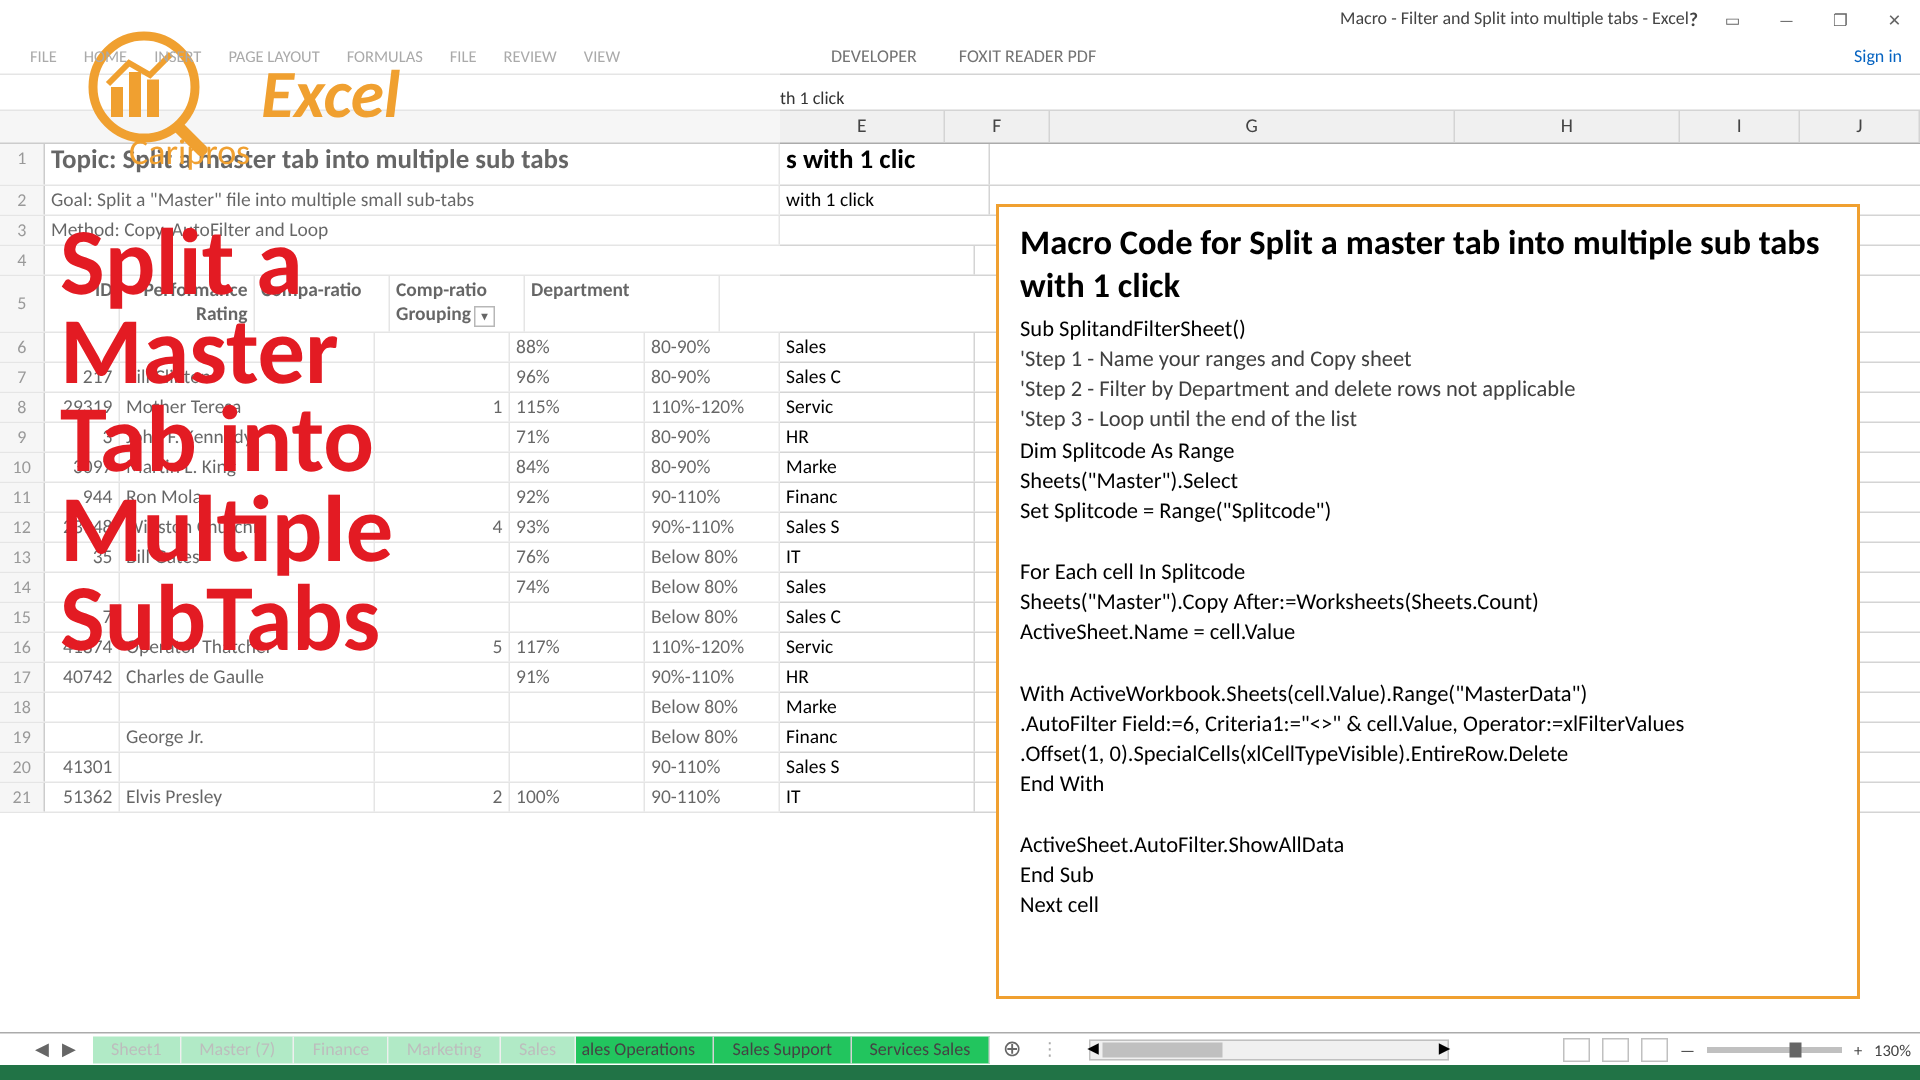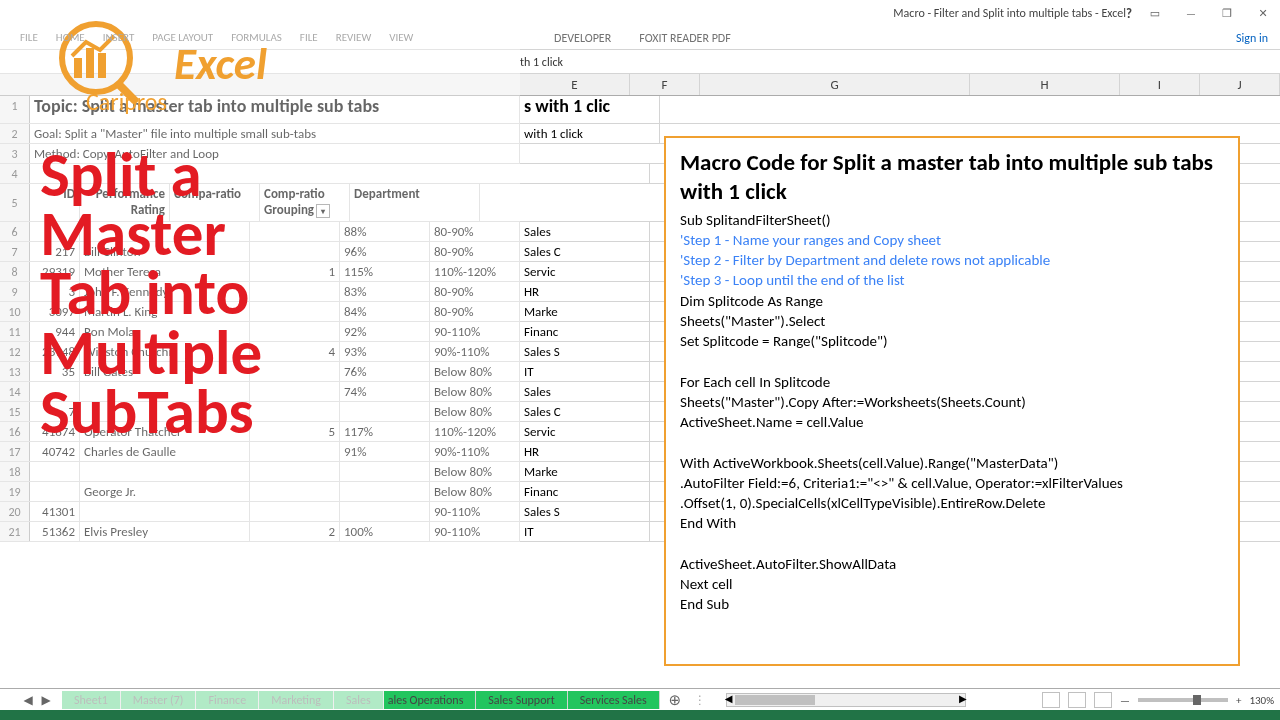--- a/index.html
+++ b/index.html
@@ -11,21 +11,21 @@
 .titlebar-right{display:flex;align-items:center;gap:10px}
 .win-btn{width:26px;height:20px;display:flex;align-items:center;justify-content:center;color:#666;font-size:11px}
 .help-icon{font-size:13px;font-weight:bold}
 
 
 .ribbon{height:24px;background:#fff;border-bottom:1px solid #d4d4d4;display:flex;align-items:center;padding-left:540px;font-size:12px}
 .ribbon-tab{padding:0 14px;height:100%;display:flex;align-items:center;color:#737373}
 .signin{margin-left:auto;margin-right:12px;color:#0563c1;font-size:12px}
 
 
-.formula-bar{height:24px;background:#fff;border-bottom:1px solid #d4d4d4;display:flex;align-items:center;padding-left:520px;font-size:12px;color:#333}
+.formula-bar{height:24px;background:#fff;border-bottom:1px solid #d4d4d4;display:flex;align-items:flex-end;padding-left:520px;font-size:12px;color:#333}
 
 
 .col-headers{height:22px;background:#f0f0f0;border-bottom:1px solid #ababab;display:flex;padding-left:520px}
 .col-h{border-right:1px solid #d4d4d4;text-align:center;font-size:13px;color:#444;line-height:22px}
 .col-E{width:110px}.col-F{width:70px}.col-G{width:270px}.col-H{width:150px}.col-I{width:80px}.col-J{width:80px}
 
 
 .grid{position:absolute;left:0;top:96px;right:0;bottom:28px;background:#fff}
 .row{height:20px;display:flex;font-size:13px;color:#000;border-bottom:1px solid #d4d4d4}
 .row-num{width:30px;text-align:center;font-size:12px;color:#555;background:#f0f0f0;border-right:1px solid #ababab;line-height:20px}
@@ -39,21 +39,21 @@
 
 
 .hdr-row{height:38px}
 .hdr-row .cell{font-weight:bold;white-space:normal;line-height:1.2;padding:2px 4px}
 .filter-btn{display:inline-block;width:14px;height:14px;border:1px solid #888;background:#fff;font-size:8px;text-align:center;line-height:12px;margin-left:2px}
 
 
 .code-box{position:absolute;left:664px;top:136px;width:576px;height:530px;background:#fff;border:2px solid #f0a030;padding:10px 14px;overflow:hidden}
 .code-title{font-size:23px;font-weight:bold;line-height:1.25;margin-bottom:4px}
 .code-line{font-size:15px;line-height:1.35;white-space:pre-wrap}
-.code-green{color:#3b82f6}
+.code-green{color:#404040}
 
 
 .overlay{position:absolute;left:0;top:0;width:520px;height:720px;background:rgba(255,255,255,0.4);pointer-events:none}
 .brand-row{position:absolute;left:36px;top:18px;display:flex;align-items:center;gap:18px}
 .brand-logo{width:120px;height:90px;position:relative}
 .brand-excel{font-size:45px;font-weight:bold;color:#f0a030;font-style:italic}
 .brand-caripros{position:absolute;left:50px;bottom:-8px;font-size:24px;color:#f0a030}
 .big-text{position:absolute;left:40px;top:145px;font-size:63px;line-height:0.94;font-weight:600;color:#e31b23;font-family:Calibri,sans-serif}
 
 
@@ -169,21 +169,21 @@
   <div class="cell c-perf">1</div>
   <div class="cell c-comp">115%</div>
   <div class="cell c-grp">110%-120%</div>
   <div class="cell c-dept">Servic</div>
       </div>
       <div class="row">
         <div class="row-num">9</div>
   <div class="cell c-id">3</div>
   <div class="cell c-name">John F. Kennedy</div>
   <div class="cell c-perf"></div>
-  <div class="cell c-comp">83%</div>
+  <div class="cell c-comp">71%</div>
   <div class="cell c-grp">80-90%</div>
   <div class="cell c-dept">HR</div>
       </div>
       <div class="row">
         <div class="row-num">10</div>
   <div class="cell c-id">3097</div>
   <div class="cell c-name">Martin L. King</div>
   <div class="cell c-perf"></div>
   <div class="cell c-comp">84%</div>
   <div class="cell c-grp">80-90%</div>
@@ -305,22 +305,22 @@
       <div class="code-line">For Each cell In Splitcode</div>
       <div class="code-line">Sheets("Master").Copy After:=Worksheets(Sheets.Count)</div>
       <div class="code-line">ActiveSheet.Name = cell.Value</div>
       <div class="code-line">&nbsp;</div>
       <div class="code-line">With ActiveWorkbook.Sheets(cell.Value).Range("MasterData")</div>
       <div class="code-line">.AutoFilter Field:=6, Criteria1:="&lt;&gt;" &amp; cell.Value, Operator:=xlFilterValues</div>
       <div class="code-line">.Offset(1, 0).SpecialCells(xlCellTypeVisible).EntireRow.Delete</div>
       <div class="code-line">End With</div>
       <div class="code-line">&nbsp;</div>
       <div class="code-line">ActiveSheet.AutoFilter.ShowAllData</div>
+      <div class="code-line">End Sub</div>
       <div class="code-line">Next cell</div>
-      <div class="code-line">End Sub</div>
     </div>
 </div>
 
 <div class="overlay"></div>
 <div class="brand-row">
   <div class="brand-logo">
     <svg class="logo-svg" viewBox="0 0 120 90">
       <circle cx="60" cy="40" r="34" fill="none" stroke="#f0a030" stroke-width="6"></circle>
       <rect x="84" y="62" width="28" height="8" rx="3" fill="#f0a030" transform="rotate(45 84 62)"></rect>
       <rect x="38" y="40" width="8" height="20" fill="#f0a030"></rect>

